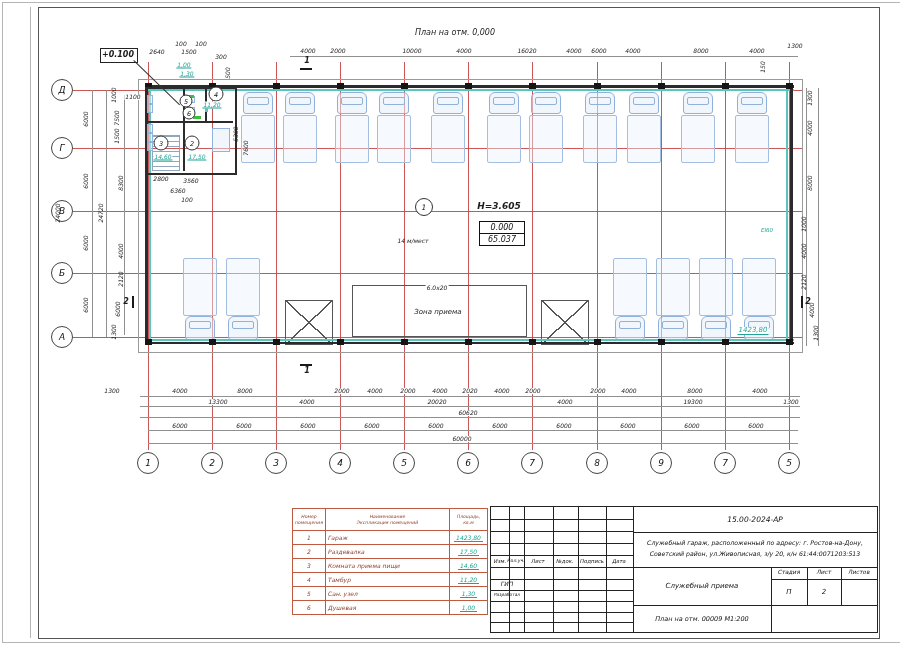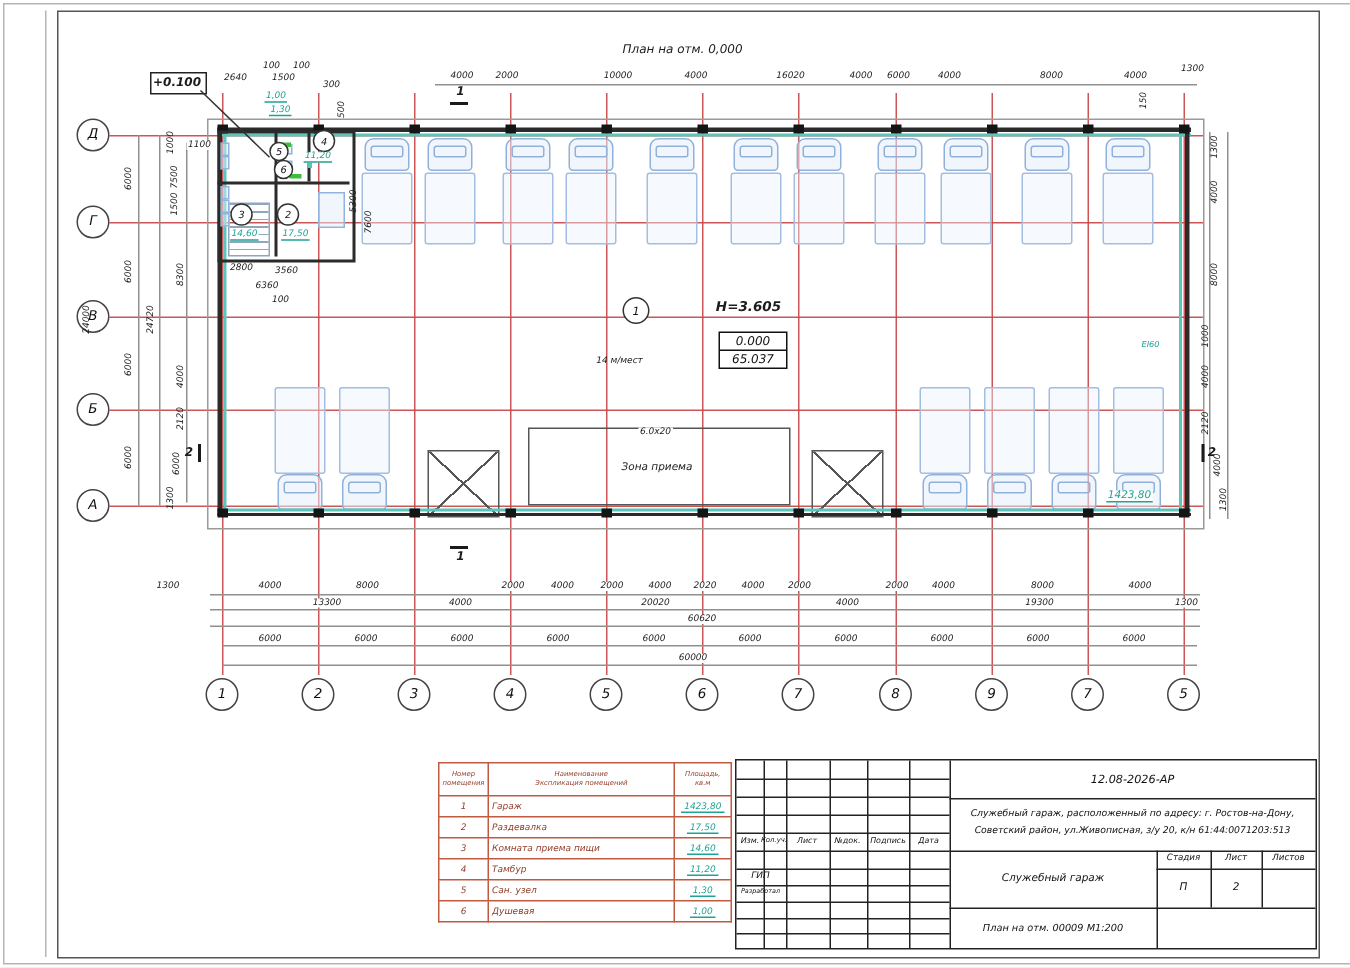--- a/index.html
+++ b/index.html
@@ -426,32 +426,32 @@
     <div class="hl" style="left:0;top:105px;width:142px"></div>
     <div class="hl" style="left:0;top:115px;width:142px"></div>
     <div class="hl" style="left:142px;top:25px;width:244px"></div>
     <div class="hl" style="left:142px;top:60px;width:244px"></div>
     <div class="hl" style="left:142px;top:98px;width:244px"></div>
     <div class="vl" style="left:280px;top:60px;height:65px"></div>
     <div class="vl" style="left:316px;top:60px;height:38px"></div>
     <div class="vl" style="left:350px;top:60px;height:38px"></div>
     <div class="hl" style="left:280px;top:72px;width:106px"></div>
 
-    <span class="s" style="left:264px;top:13px;font-size:7.5px">12.08-2026-АР</span>
+    <span class="s" style="left:264px;top:13px;font-size:7.5px">15.00-2024-АР</span>
     <span class="s" style="left:264px;top:36px;font-size:6.2px">Служебный гараж,  расположенный по адресу: г. Ростов-на-Дону,</span>
     <span class="s" style="left:264px;top:47px;font-size:6.2px">Советский район, ул.Живописная, з/у 20, к/н 61:44:0071203:513</span>
     <span class="s" style="left:9px;top:54px;font-size:5.3px">Изм.</span>
     <span class="s" style="left:25px;top:54px;font-size:4.6px">Кол.уч.</span>
     <span class="s" style="left:47px;top:54px;font-size:5.3px">Лист</span>
     <span class="s" style="left:74px;top:54px;font-size:5.3px">№док.</span>
     <span class="s" style="left:101px;top:54px;font-size:5.3px">Подпись</span>
     <span class="s" style="left:128px;top:54px;font-size:5.3px">Дата</span>
     <span class="s" style="left:16px;top:77px;font-size:6px">ГИП</span>
     <span class="s" style="left:16px;top:88px;font-size:4.3px">Разработал</span>
-    <span class="s" style="left:211px;top:79px;font-size:7px">Служебный гараж</span>
+    <span class="s" style="left:211px;top:79px;font-size:7px">Служебный приема</span>
     <span class="s" style="left:298px;top:66px;font-size:5.8px">Стадия</span>
     <span class="s" style="left:333px;top:66px;font-size:5.8px">Лист</span>
     <span class="s" style="left:368px;top:66px;font-size:5.8px">Листов</span>
     <span class="s" style="left:298px;top:85px;font-size:7px">П</span>
     <span class="s" style="left:333px;top:85px;font-size:7px">2</span>
     <span class="s" style="left:368px;top:85px;font-size:7px"></span>
     <span class="s" style="left:211px;top:112px;font-size:6.5px">План на отм. 00009 М1:200</span>
   </div>
 </div>
 

